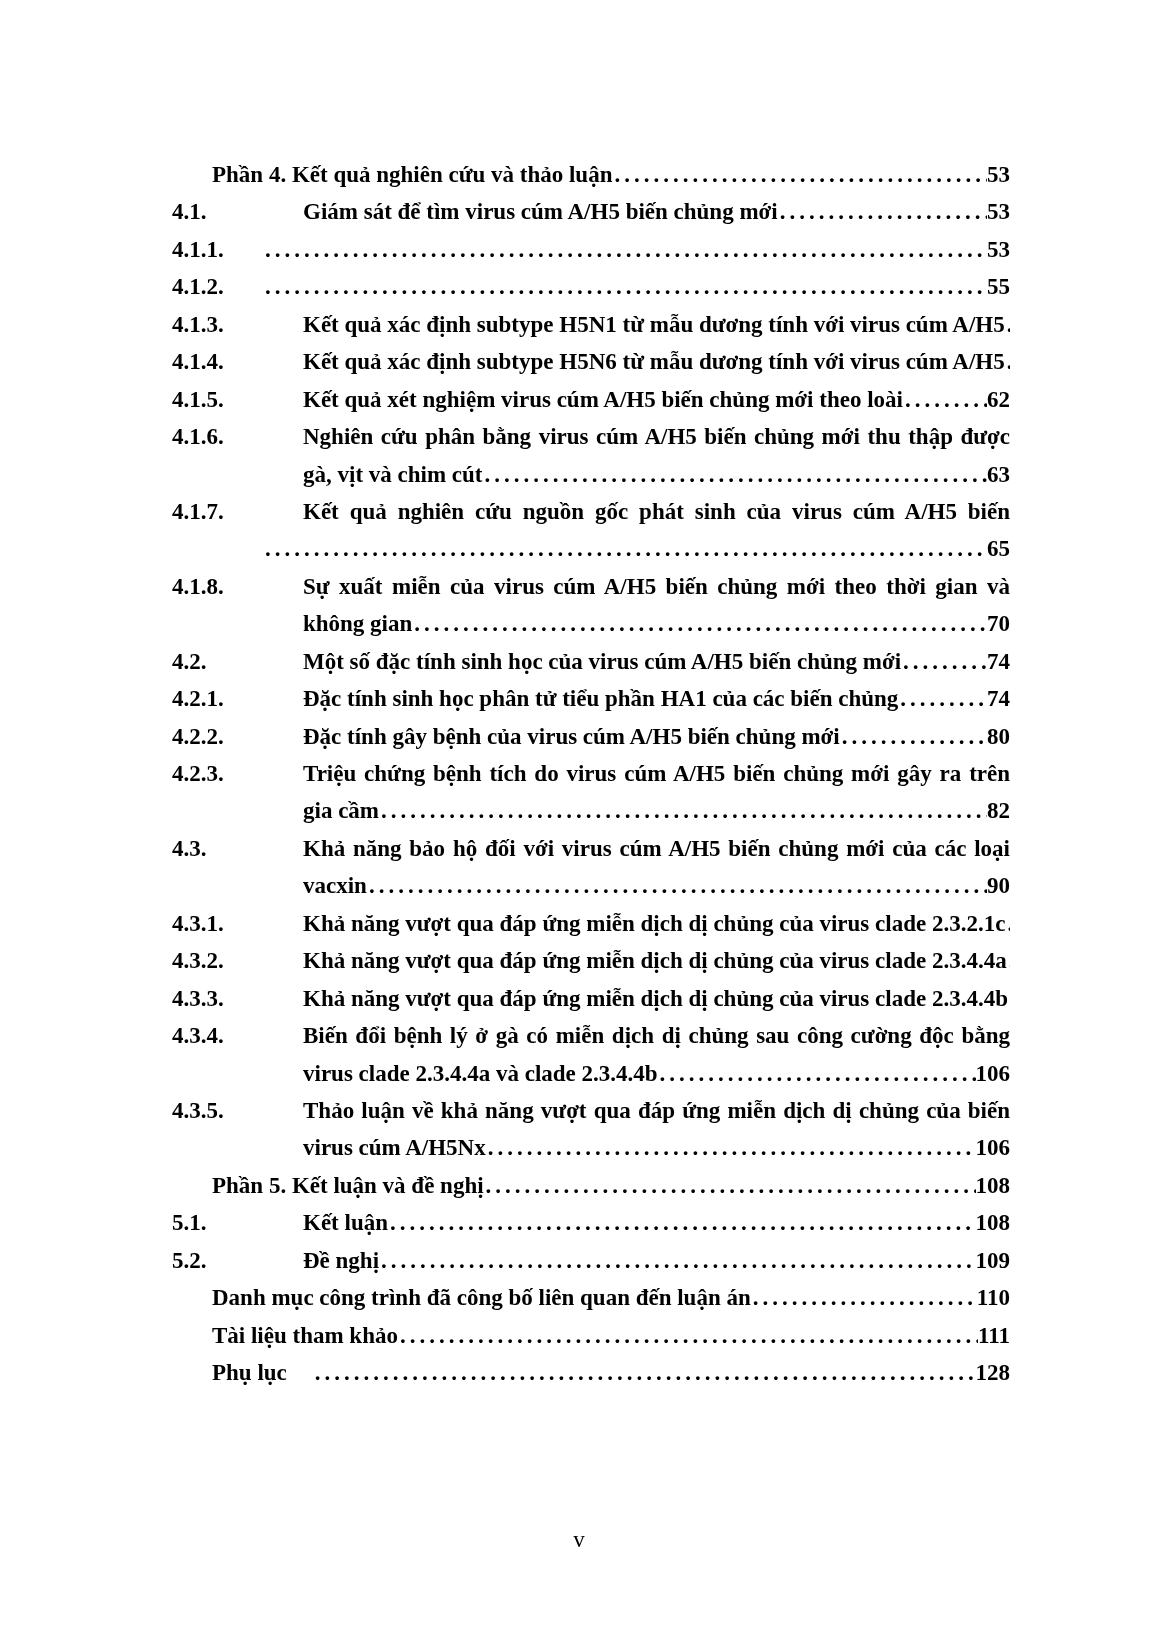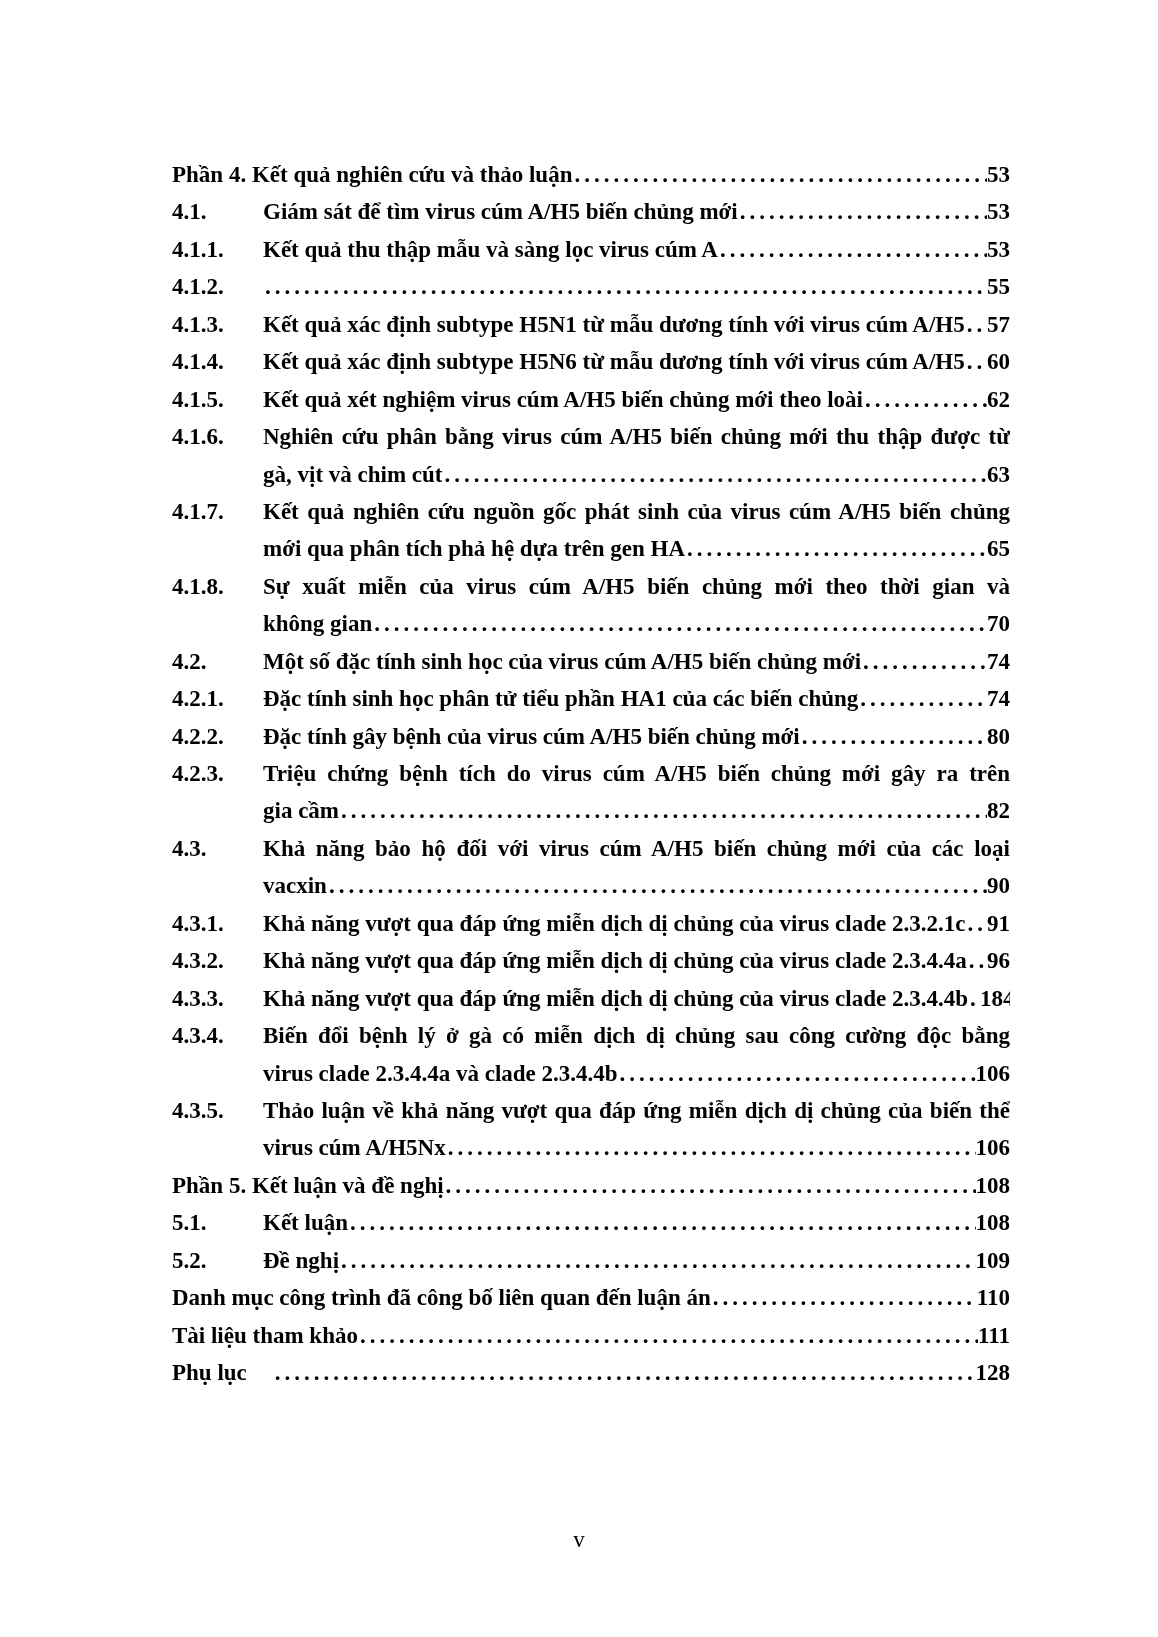--- a/index.html
+++ b/index.html
@@ -35,20 +35,21 @@
   }
   .line.bold {
     font-weight: bold;
   }
   .num {
     flex: 0 0 91px;
   }
   .txt {
     flex: 0 1 auto;
     white-space: pre;
+    margin-left: 40px;
   }
   .txt.just {
     flex: 1 1 auto;
     white-space: normal;
     text-align: justify;
     text-align-last: justify;
   }
   .dots {
     flex: 1 1 auto;
     overflow: hidden;
@@ -83,21 +84,20 @@
         <span class="pg">53</span>
       </div>
       <div class="line">
         <span class="num">4.1.</span>
         <span class="txt">Giám sát để tìm virus cúm A/H5 biến chủng mới</span>
         <span class="dots">............................................................................................................................................................................................................................</span>
         <span class="pg">53</span>
       </div>
       <div class="line">
         <span class="num">4.1.1.</span>
-        <span class="txt">Kết quả thu thập mẫu và sàng lọc virus cúm A</span>
         <span class="dots">............................................................................................................................................................................................................................</span>
         <span class="pg">53</span>
       </div>
       <div class="line">
         <span class="num">4.1.2.</span>
         <span class="dots">............................................................................................................................................................................................................................</span>
         <span class="pg">55</span>
       </div>
       <div class="line">
         <span class="num">4.1.3.</span>
@@ -126,21 +126,20 @@
         <span class="txt">gà, vịt và chim cút</span>
         <span class="dots">............................................................................................................................................................................................................................</span>
         <span class="pg">63</span>
       </div>
       <div class="line">
         <span class="num">4.1.7.</span>
         <span class="txt just">Kết quả nghiên cứu nguồn gốc phát sinh của virus cúm A/H5 biến chủng</span>
       </div>
       <div class="line">
         <span class="num"></span>
-        <span class="txt">mới qua phân tích phả hệ dựa trên gen HA</span>
         <span class="dots">............................................................................................................................................................................................................................</span>
         <span class="pg">65</span>
       </div>
       <div class="line">
         <span class="num">4.1.8.</span>
         <span class="txt just">Sự xuất miễn của virus cúm A/H5 biến chủng mới theo thời gian và</span>
       </div>
       <div class="line">
         <span class="num"></span>
         <span class="txt">không gian</span>

